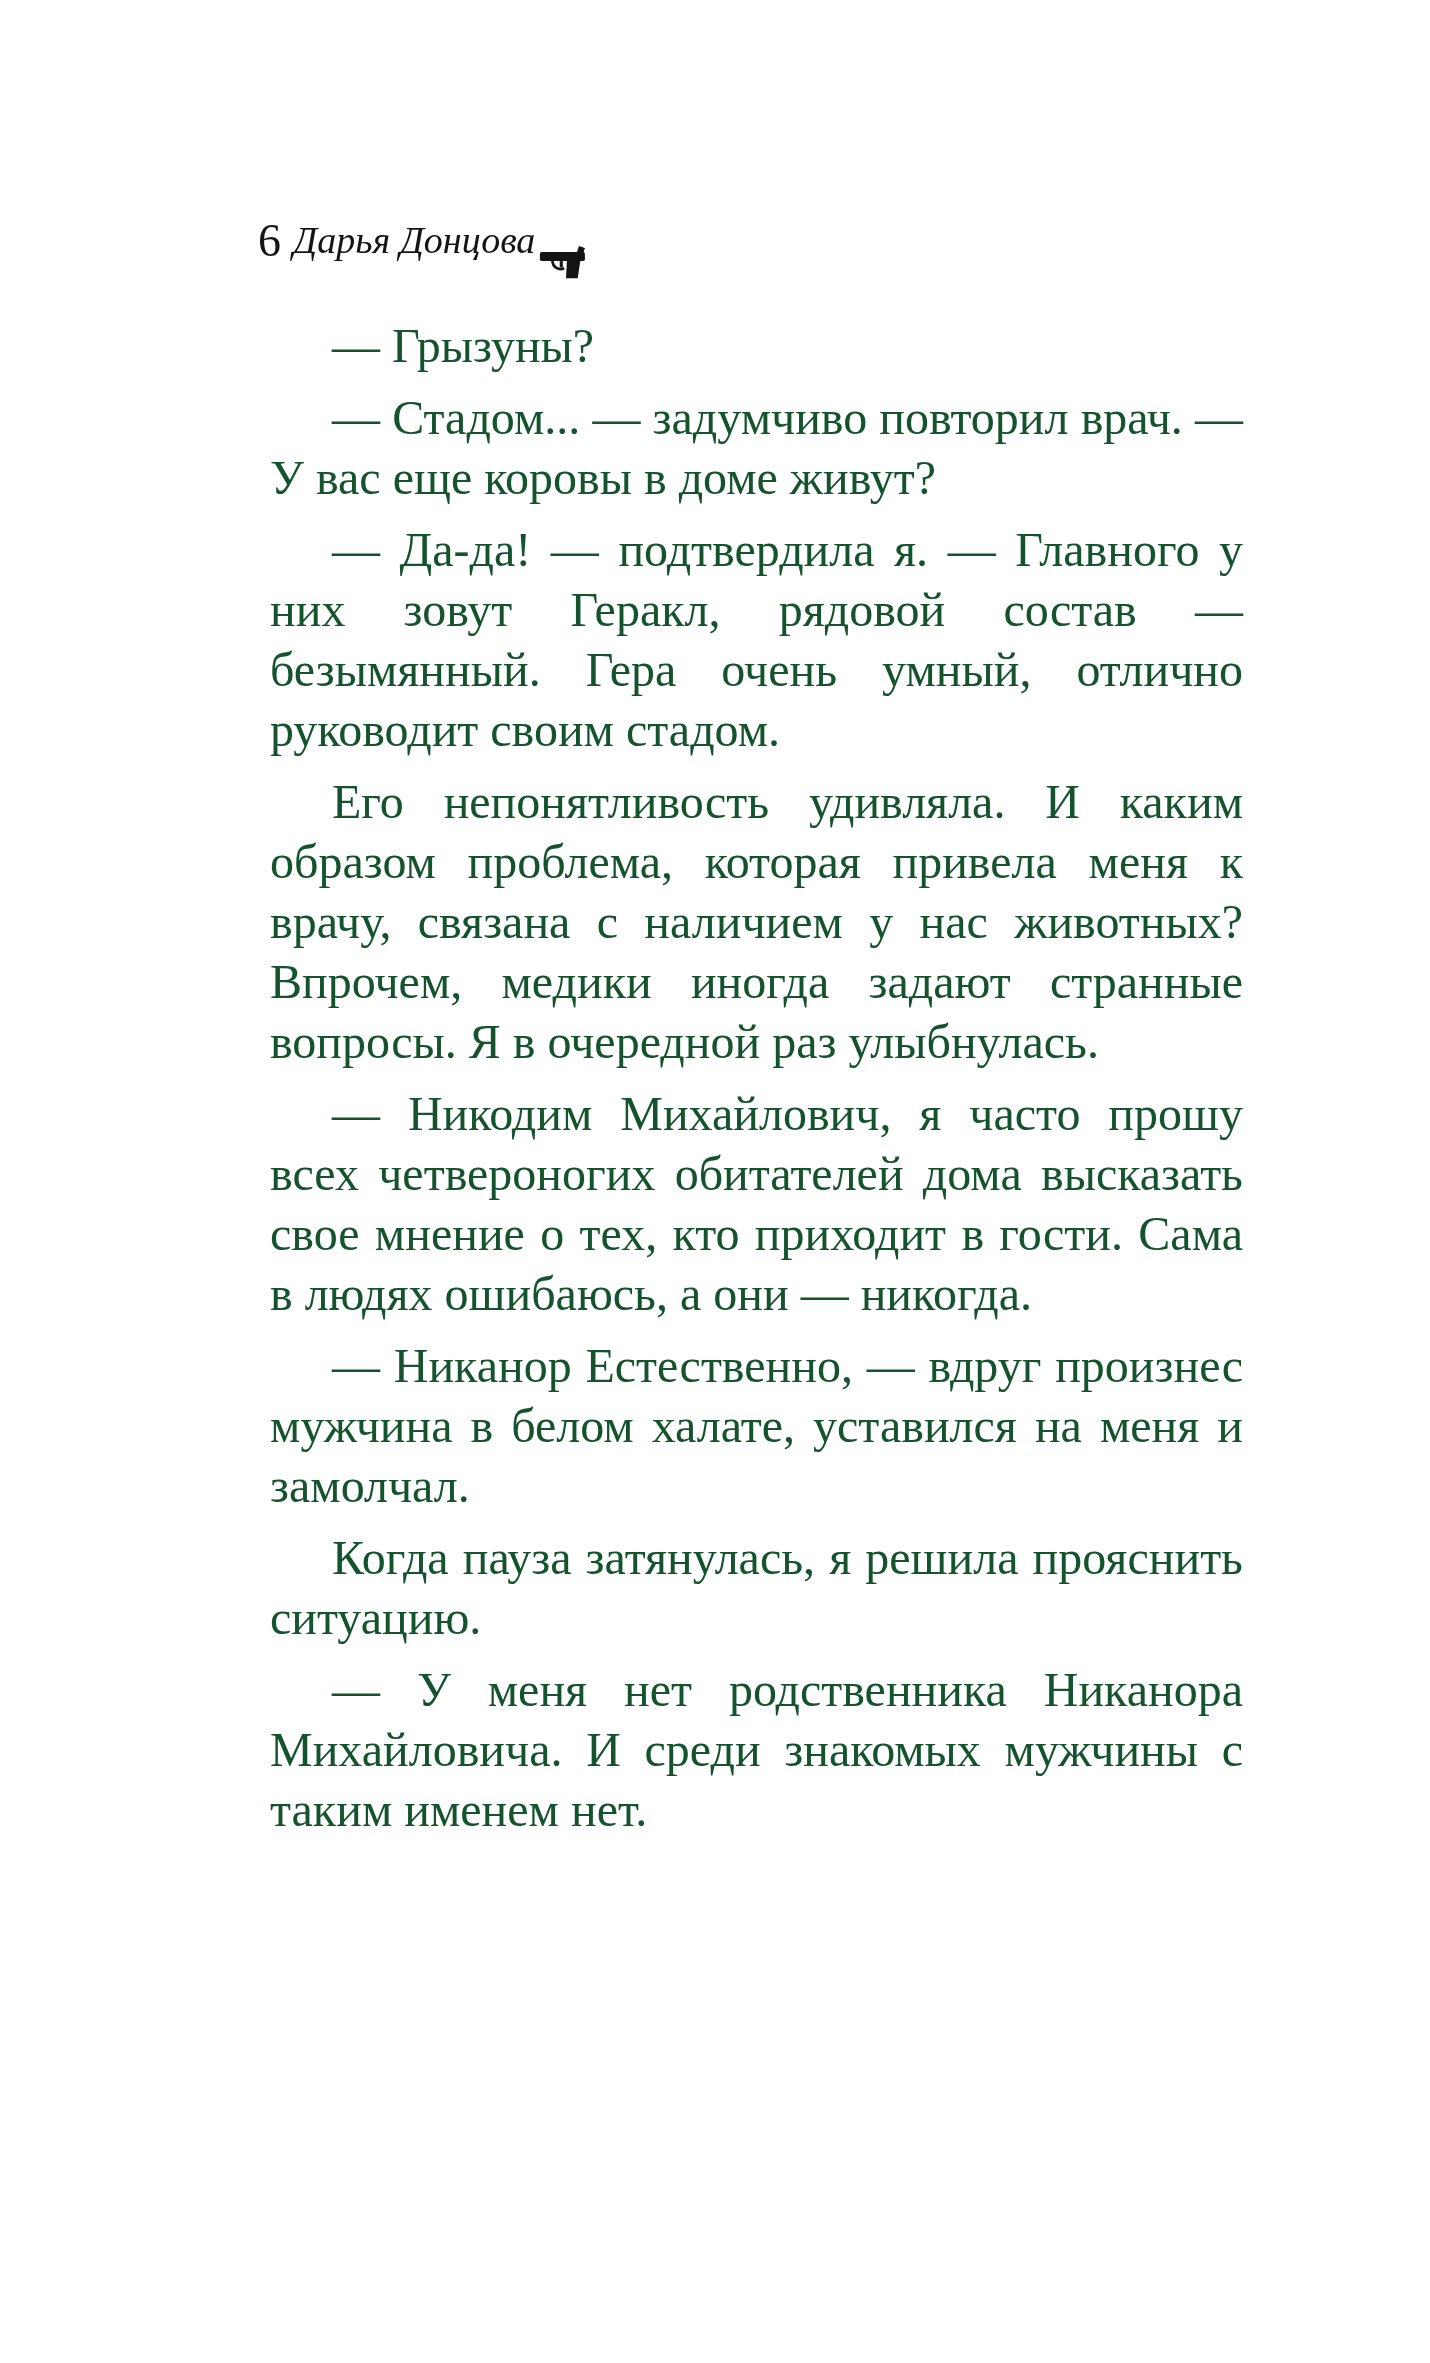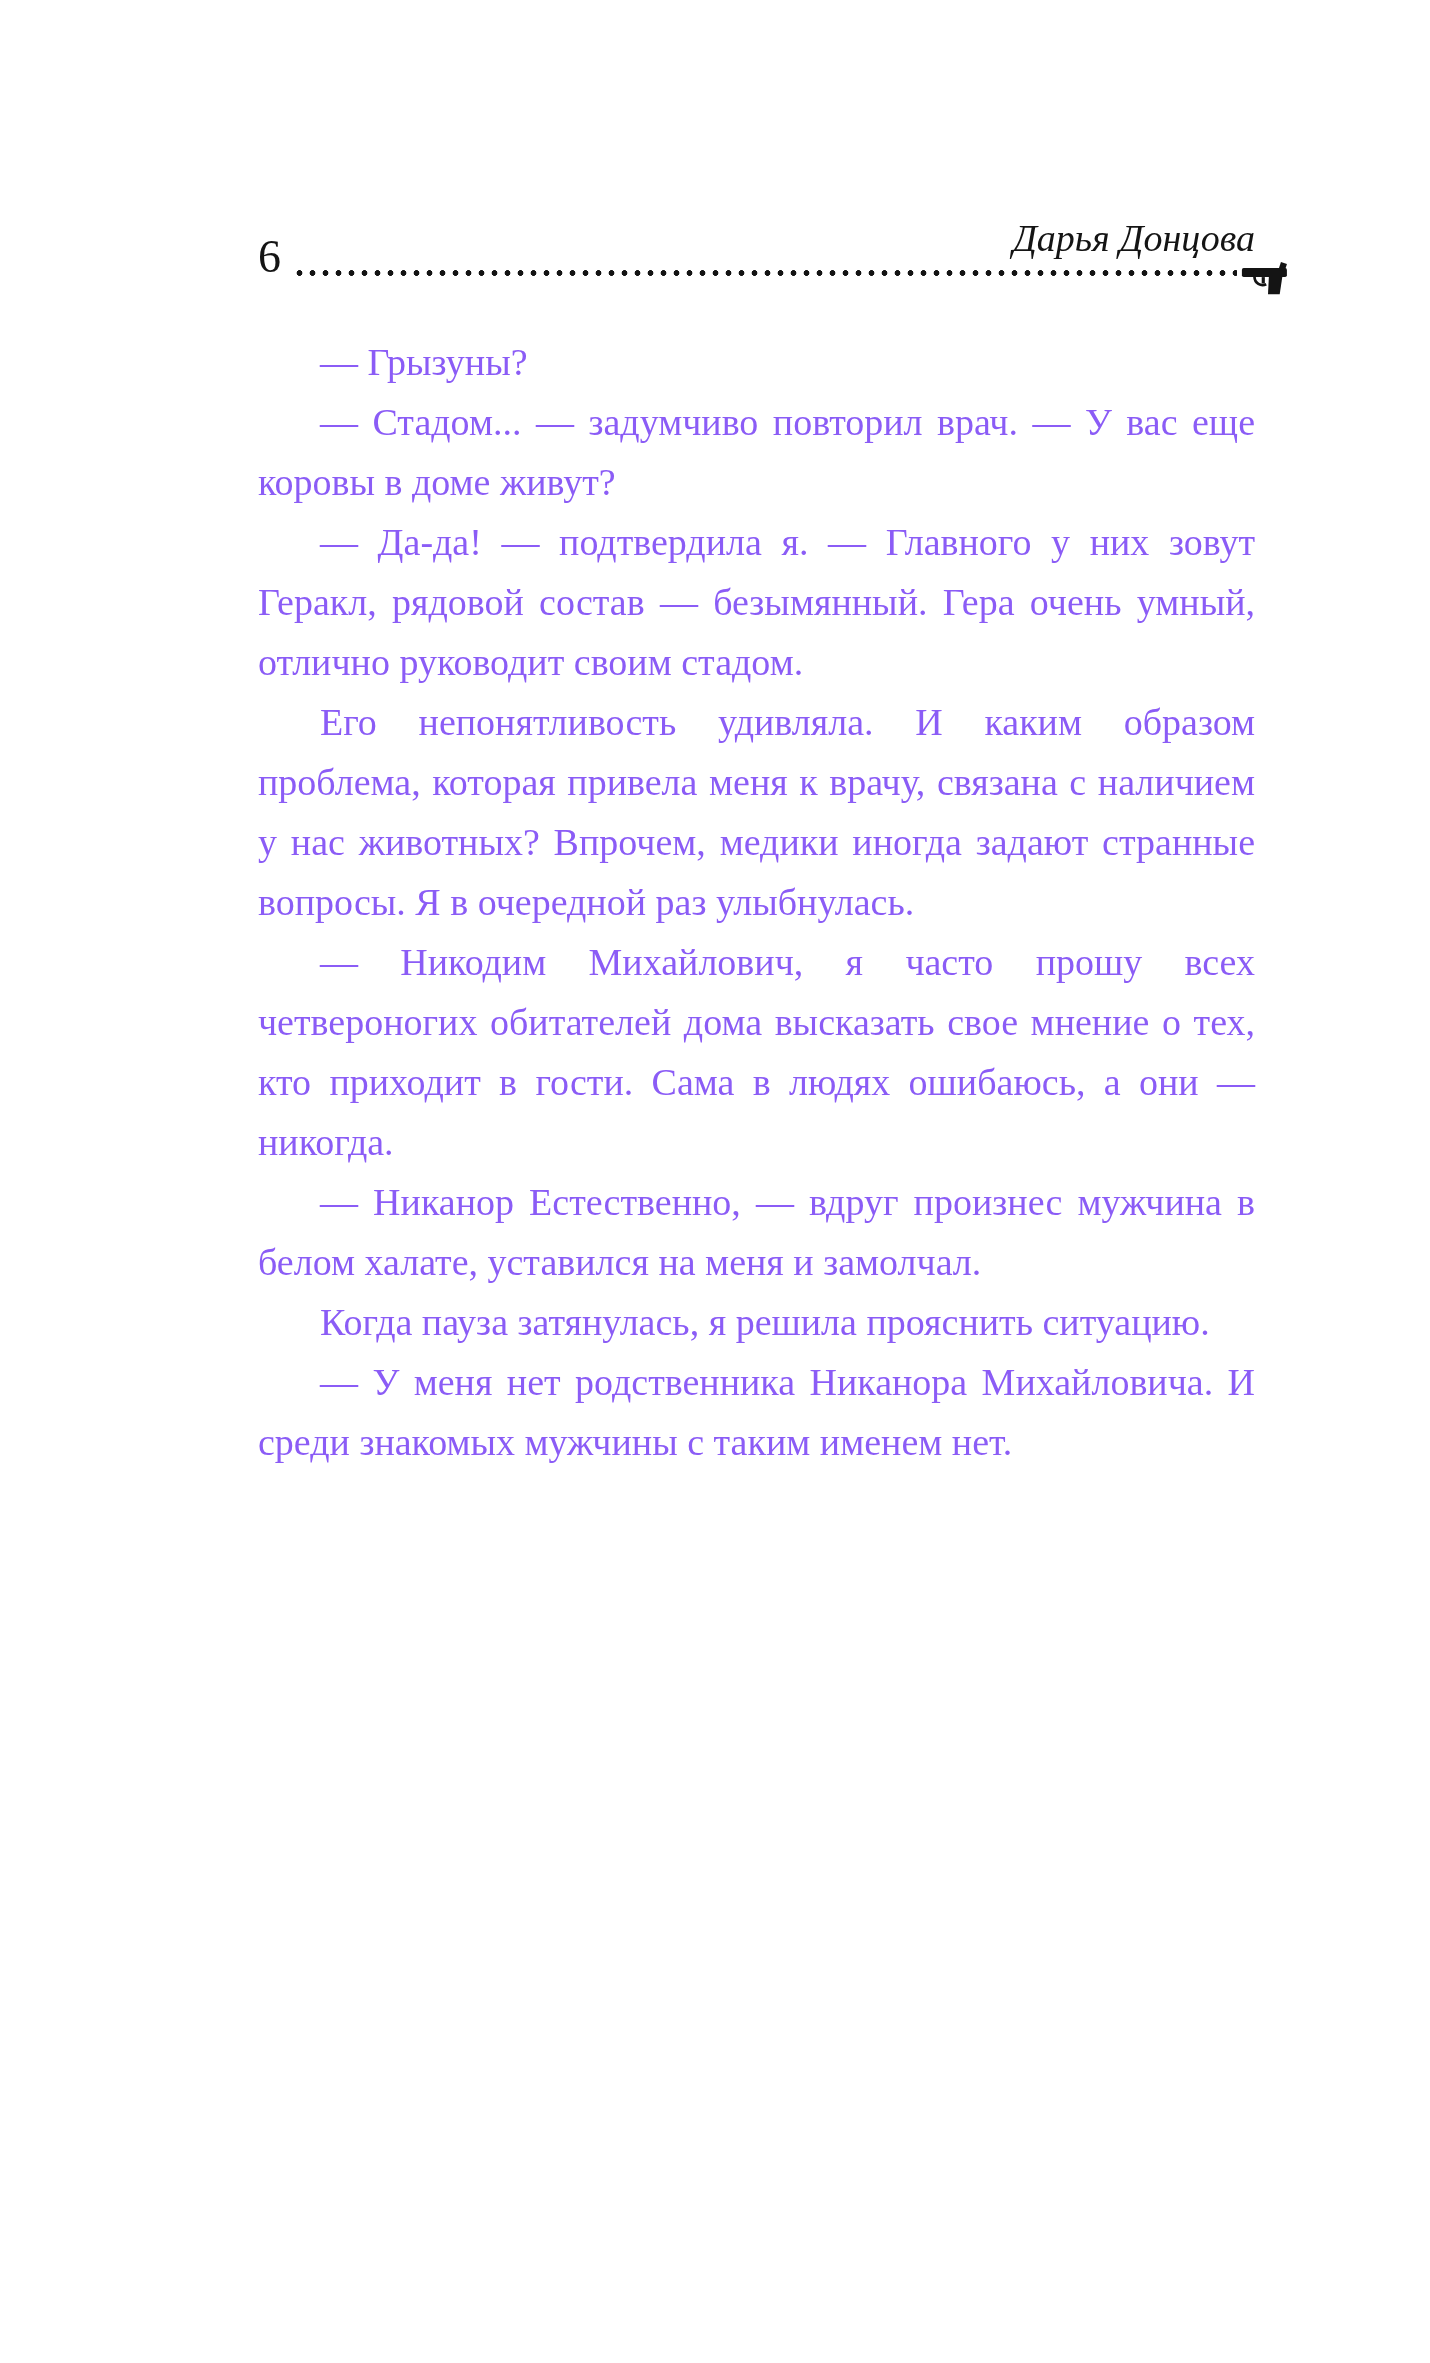--- a/index.html
+++ b/index.html
@@ -29,22 +29,23 @@
   }
   .pagenum {
     font-size: 46px;
     line-height: 1;
     padding-bottom: 2px;
     margin-right: 12px;
   }
   .header-right {
     flex: 1;
     display: flex;
-    flex-direction: column;
+    flex-direction: row;
     min-width: 0;
+    align-items: flex-end;
   }
   .author {
     text-align: right;
     font-style: italic;
     font-size: 38px;
     line-height: 1.1;
     margin: 0 0 4px 0;
   }
   .rule {
     display: flex;
@@ -63,26 +64,26 @@
     flex: 0 0 auto;
     margin-left: 4px;
     margin-right: -40px;
     margin-top: 10px;
   }
   
   .bodytext {
     margin-top: 50px;
   }
   .bodytext p.para {
-    margin: 0;
-    font-size: 38px;
+    margin: 12px;
+    font-size: 48px;
     line-height: 60px;
     text-align: justify;
     text-indent: 62px;
-    color: #8b5cf6;
+    color: #14532d;
   }
 </style>
 </head>
 <body>
 
 <div class="page">
   <div class="content">
 
     <div class="header">
       <div class="pagenum">6</div>

